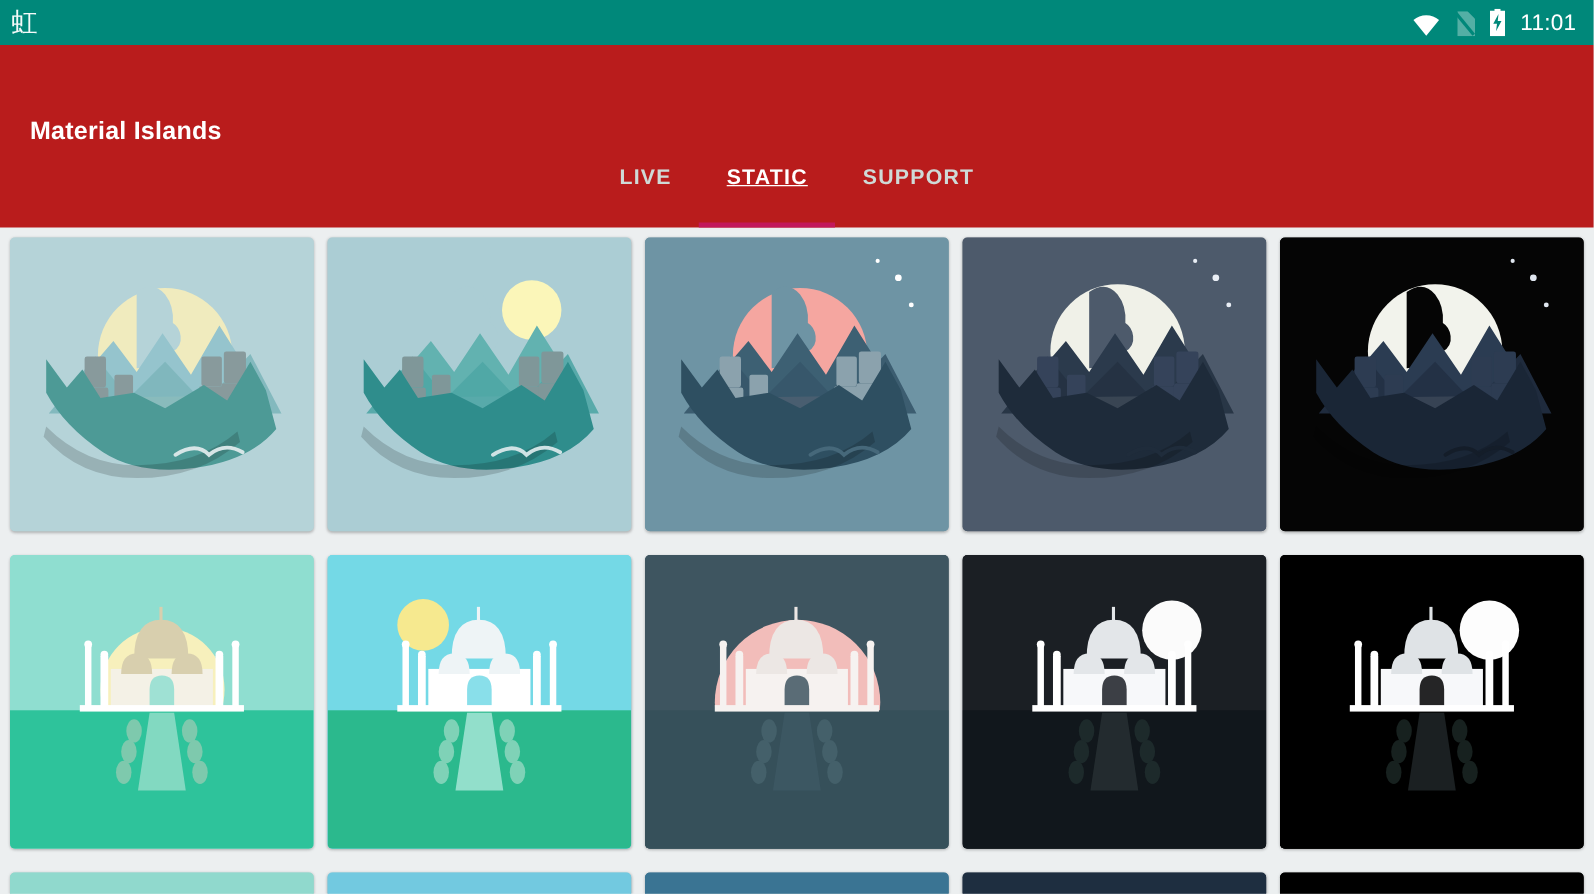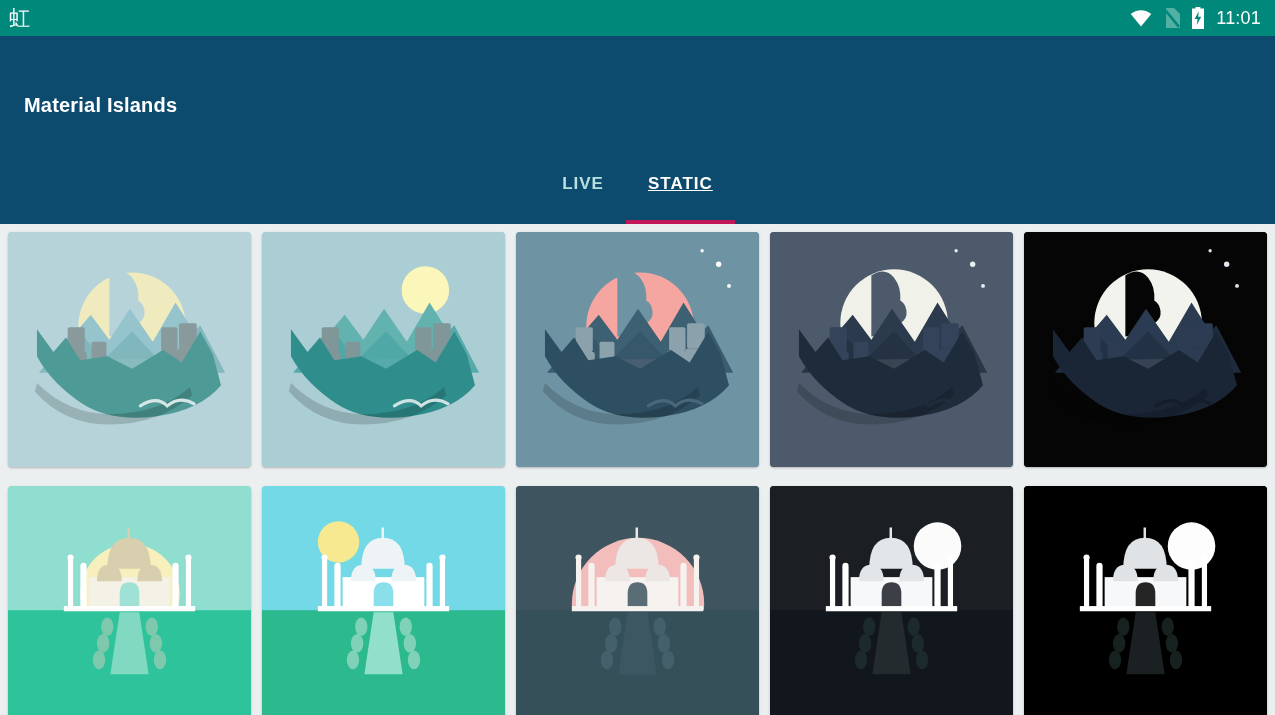--- a/index.html
+++ b/index.html
@@ -14,36 +14,36 @@
   .status-bar {
     height: 36px;
     background: #00887a;
     display: flex;
     align-items: center;
     justify-content: space-between;
     padding: 0 14px 0 9px;
     color: #ffffff;
   }
   .status-left { display: flex; align-items: center; gap: 8px; }
-  .status-right { display: flex; align-items: center; gap: 11px; }
+  .status-right { display: flex; align-items: flex-end; gap: 11px; }
   .notif-glyph {
     font-size: 21px; line-height: 1;
     color: #ffffff; opacity: .96;
     font-family: "DejaVu Sans", sans-serif;
   }
   .status-time {
     font-size: 18px; color: #ffffff; letter-spacing: .2px;
     font-weight: 400;
   }
   .sico { display: block; }
 
   
   .app-bar {
-    height: 188px;
-    background: #0c4a6e;
+    height: 146px;
+    background: #b91c1c;
     position: relative;
     color: #fff;
   }
   .app-title {
     position: absolute;
     left: 24px; top: 58px;
     font-size: 20px;
     font-weight: bold;
     letter-spacing: .2px;
     color: #ffffff;
@@ -129,20 +129,24 @@
 <div class="app-bar">
   <div class="app-title">Material Islands</div>
 
   <div class="tab-strip">
     <div class="tab">
       <span>LIVE</span>
       <span class="indicator"></span>
     </div>
     <div class="tab active">
       <span>STATIC</span>
+      <span class="indicator"></span>
+    </div>
+    <div class="tab">
+      <span>SUPPORT</span>
       <span class="indicator"></span>
     </div>
   </div>
 </div>
 
 <div class="grid" id="wallpaper-grid">
     <div class="tile" style="background: rgb(181, 211, 216);">
       <svg viewBox="0 0 235 235" preserveAspectRatio="xMidYMid slice">
         <rect width="235" height="235" fill="#b5d3d8"></rect>
         <circle cx="120" cy="95" r="52" fill="#f0ebbe"></circle>

